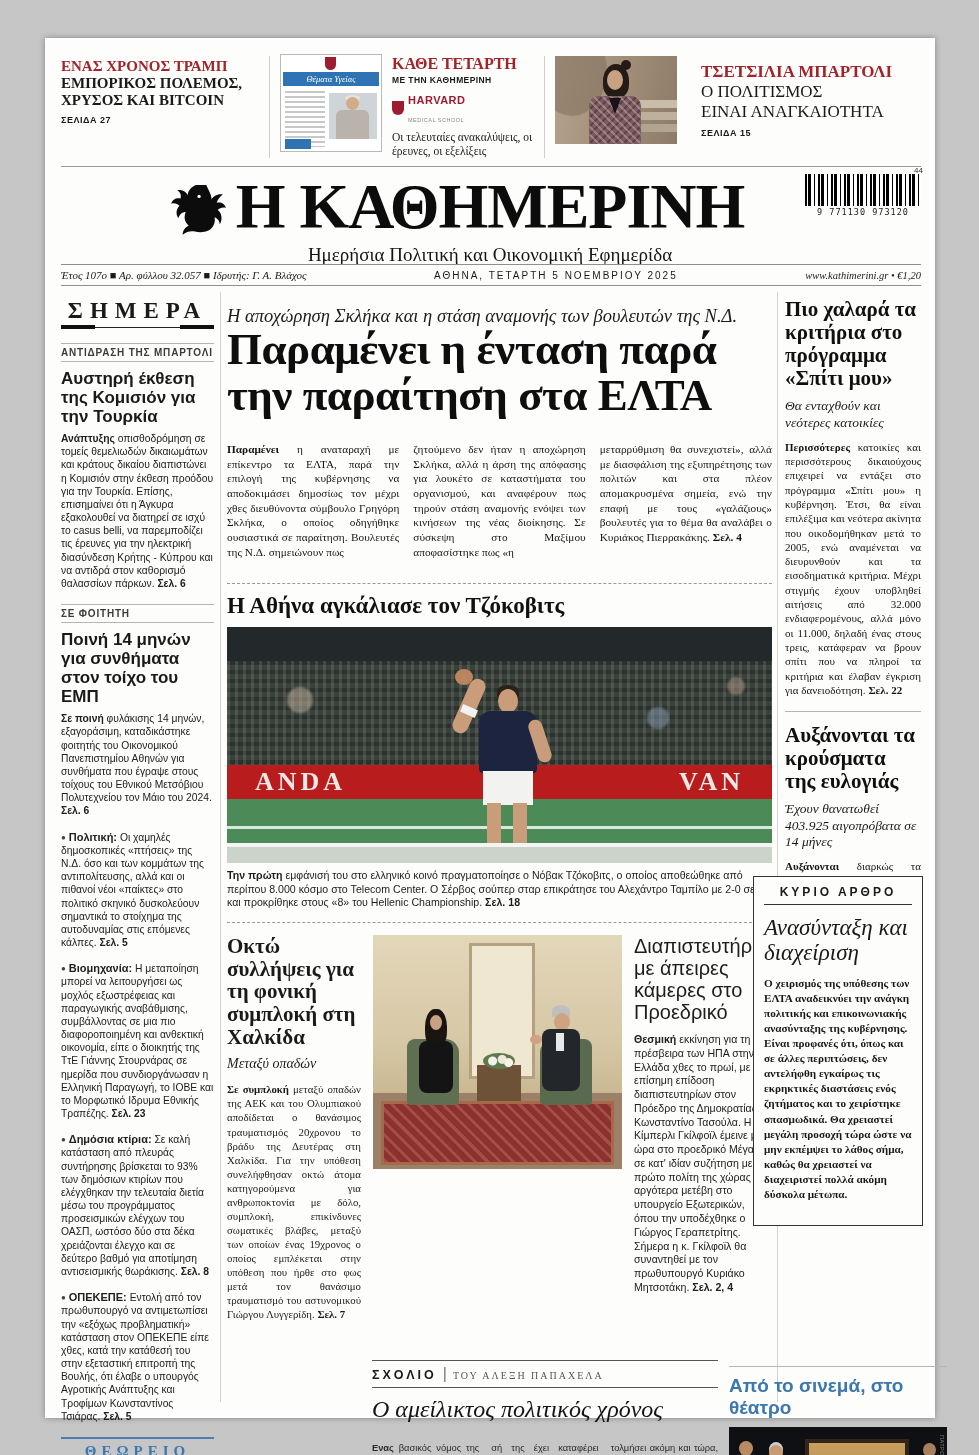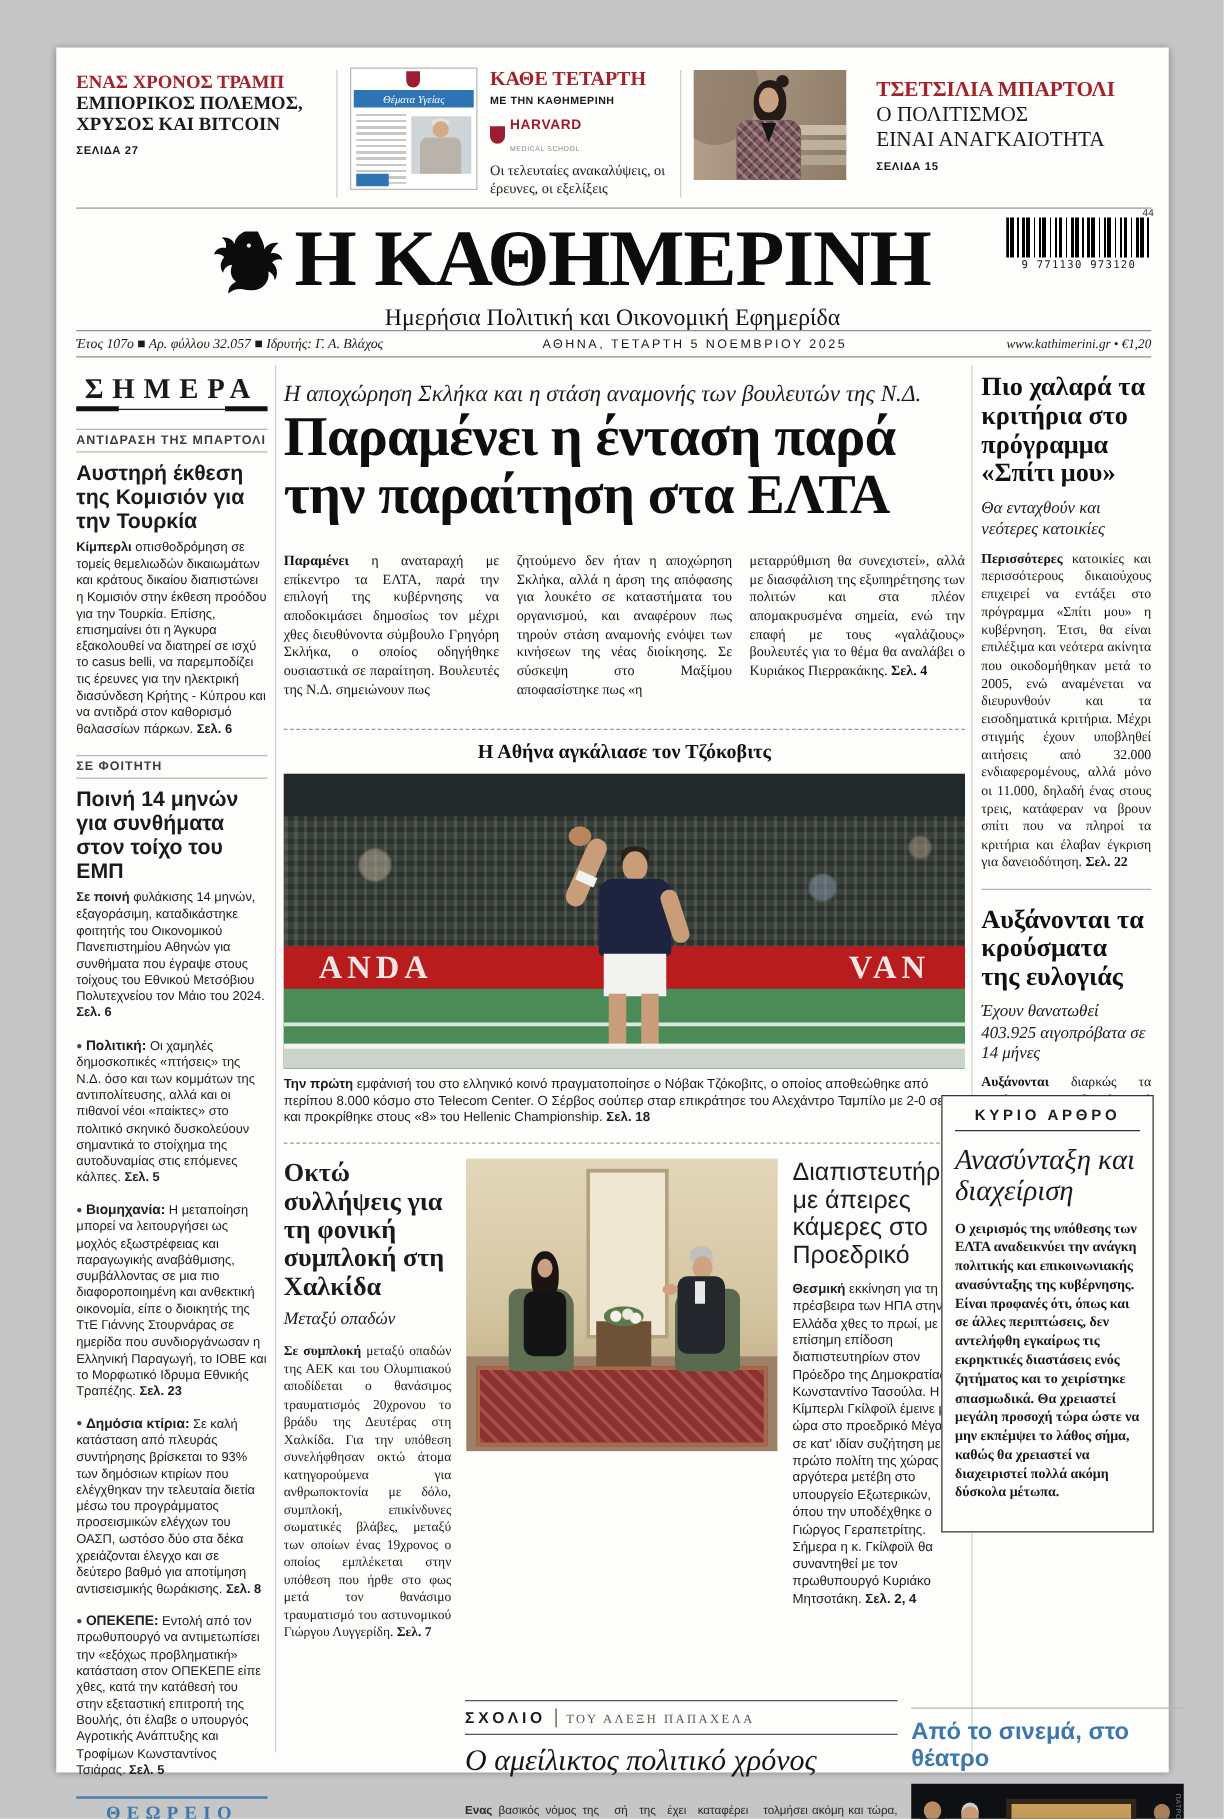--- a/index.html
+++ b/index.html
@@ -92,21 +92,21 @@
   #theoreio{margin-top:14px;border-top:2px solid #4a7fae;border-bottom:2px solid #4a7fae;padding:4px 0 6px;}
   #theoreio .lab{text-align:center;color:#3c77ae;font-size:15px;letter-spacing:5px;font-weight:bold;
                  border-bottom:1px solid #4a7fae;padding-bottom:4px;font-family:"Liberation Serif",serif;}
 
   
   #lead-head{font-size:45px;font-weight:bold;line-height:1.02;letter-spacing:-.5px;color:#0e0e0e;}
   #lead-sub{font-size:18.5px;font-style:italic;margin-top:10px;color:#1c1c1c;}
   #lead-cols{display:flex;gap:14px;margin-top:12px;}
   #lead-cols .c{flex:1;font-size:11.3px;line-height:1.3;text-align:justify;font-family:"Liberation Serif",serif;color:#141414;}
   .dashed{border:none;border-top:1px dashed #9a9a9a;margin:12px 0 0;}
-  #tennis-head{text-align:center;font-size:16px;font-weight:bold;margin-top:9px;color:#111;}
+  #tennis-head{font-size:23px;font-weight:bold;margin-top:9px;color:#111;}
 
   
   #tennis-photo{margin-top:8px;height:236px;position:relative;overflow:hidden;background:#3a423c;}
   .tp-upper{position:absolute;left:0;right:0;top:0;height:34px;background:#23282b;}
   .tp-crowd{position:absolute;left:0;right:0;top:34px;height:104px;
      background:#39413b;
      background-image:repeating-linear-gradient(90deg,rgba(220,215,200,.14) 0 3px,transparent 3px 8px),
                       repeating-linear-gradient(rgba(0,0,0,.25) 0 4px,transparent 4px 9px);}
   .tp-board{position:absolute;left:0;right:0;top:138px;height:34px;background:#b91c1c;display:flex;
             justify-content:space-between;align-items:center;padding:0 28px;}
@@ -271,21 +271,21 @@
 
     <div id="sidebar">
       <div id="simera-title" class="serif">ΣΗΜΕΡΑ</div>
       <div id="simera-bars">
           <i></i>
           <i></i>
         </div>
 
       <div class="kicker">ΑΝΤΙΔΡΑΣΗ ΤΗΣ ΜΠΑΡΤΟΛΙ</div>
       <div class="sb-h">Αυστηρή έκθεση της Κομισιόν για την Τουρκία</div>
-      <p class="sb-p"><b>Κίμπερλι</b> <span>οπισθοδρόμηση σε τομείς θεμελιωδών δικαιωμάτων και κράτους δικαίου διαπιστώνει η Κομισιόν στην έκθεση προόδου για την Τουρκία. Επίσης, επισημαίνει ότι η Άγκυρα εξακολουθεί να διατηρεί σε ισχύ το casus belli, να παρεμποδίζει τις έρευνες για την ηλεκτρική διασύνδεση Κρήτης - Κύπρου και να αντιδρά στον καθορισμό θαλασσίων πάρκων.</span> <b>Σελ. 6</b></p>
+      <p class="sb-p"><b>Ανάπτυξης</b> <span>οπισθοδρόμηση σε τομείς θεμελιωδών δικαιωμάτων και κράτους δικαίου διαπιστώνει η Κομισιόν στην έκθεση προόδου για την Τουρκία. Επίσης, επισημαίνει ότι η Άγκυρα εξακολουθεί να διατηρεί σε ισχύ το casus belli, να παρεμποδίζει τις έρευνες για την ηλεκτρική διασύνδεση Κρήτης - Κύπρου και να αντιδρά στον καθορισμό θαλασσίων πάρκων.</span> <b>Σελ. 6</b></p>
 
       <div class="kicker">ΣΕ ΦΟΙΤΗΤΗ</div>
       <div class="sb-h">Ποινή 14 μηνών για συνθήματα στον τοίχο του ΕΜΠ</div>
       <p class="sb-p"><b>Σε ποινή</b> <span>φυλάκισης 14 μηνών, εξαγοράσιμη, καταδικάστηκε φοιτητής του Οικονομικού Πανεπιστημίου Αθηνών για συνθήματα που έγραψε στους τοίχους του Εθνικού Μετσόβιου Πολυτεχνείου τον Μάιο του 2024.</span> <b>Σελ. 6</b></p>
 
       <p class="bullet"><span class="dot">●</span> <b class="bn">Πολιτική:</b> <span>Οι χαμηλές δημοσκοπικές «πτήσεις» της Ν.Δ. όσο και των κομμάτων της αντιπολίτευσης, αλλά και οι πιθανοί νέοι «παίκτες» στο πολιτικό σκηνικό δυσκολεύουν σημαντικά το στοίχημα της αυτοδυναμίας στις επόμενες κάλπες.</span> <b>Σελ. 5</b></p>
       <p class="bullet"><span class="dot">●</span> <b class="bn">Βιομηχανία:</b> <span>Η μεταποίηση μπορεί να λειτουργήσει ως μοχλός εξωστρέφειας και παραγωγικής αναβάθμισης, συμβάλλοντας σε μια πιο διαφοροποιημένη και ανθεκτική οικονομία, είπε ο διοικητής της ΤτΕ Γιάννης Στουρνάρας σε ημερίδα που συνδιοργάνωσαν η Ελληνική Παραγωγή, το ΙΟΒΕ και το Μορφωτικό Ιδρυμα Εθνικής Τραπέζης.</span> <b>Σελ. 23</b></p>
       <p class="bullet"><span class="dot">●</span> <b class="bn">Δημόσια κτίρια:</b> <span>Σε καλή κατάσταση από πλευράς συντήρησης βρίσκεται το 93% των δημόσιων κτιρίων που ελέγχθηκαν την τελευταία διετία μέσω του προγράμματος προσεισμικών ελέγχων του ΟΑΣΠ, ωστόσο δύο στα δέκα χρειάζονται έλεγχο και σε δεύτερο βαθμό για αποτίμηση αντισεισμικής θωράκισης.</span> <b>Σελ. 8</b></p>
       <p class="bullet"><span class="dot">●</span> <b class="bn">ΟΠΕΚΕΠΕ:</b> <span>Εντολή από τον πρωθυπουργό να αντιμετωπίσει την «εξόχως προβληματική» κατάσταση στον ΟΠΕΚΕΠΕ είπε χθες, κατά την κατάθεσή του στην εξεταστική επιτροπή της Βουλής, ότι έλαβε ο υπουργός Αγροτικής Ανάπτυξης και Τροφίμων Κωνσταντίνος Τσιάρας.</span> <b>Σελ. 5</b></p>
 
@@ -384,21 +384,21 @@
         <p class="bd">Ο χειρισμός της υπόθεσης των ΕΛΤΑ αναδεικνύει την ανάγκη πολιτικής και επικοινωνιακής ανασύνταξης της κυβέρνησης. Είναι προφανές ότι, όπως και σε άλλες περιπτώσεις, δεν αντελήφθη εγκαίρως τις εκρηκτικές διαστάσεις ενός ζητήματος και το χειρίστηκε σπασμωδικά. Θα χρειαστεί μεγάλη προσοχή τώρα ώστε να μην εκπέμψει το λάθος σήμα, καθώς θα χρειαστεί να διαχειριστεί πολλά ακόμη δύσκολα μέτωπα.</p>
       </div>
     </div>
 
     <div id="sholio" class="abs">
       <div class="hdr">
         <span class="lab">ΣΧΟΛΙΟ</span>
         <span class="sep">|</span>
         <span class="by">ΤΟΥ ΑΛΕΞΗ ΠΑΠΑΧΕΛΑ</span>
       </div>
-      <div class="hl">Ο αμείλικτος πολιτικό χρόνος</div>
+      <div class="hl">Ο αμείλικτος πολιτικός χρόνος</div>
       <div class="cols">
         <p class="c"><b>Ενας</b> <span>βασικός νόμος της πολιτικής μάς έχει μάθει ότι οι πλειοψηφίες ενός πρωθυπουργού γίνονται τον πρώτο, έως το πολύ τον δεύτερο χρόνο μιας κυβέρνησης. Μετά, bye bye. Ο πολιτικός χρόνος κυλάει αμείλικτα. Καθώς ένας πρωθυπουργός καίει το πολιτικό του κεφάλαιο, αναγκάζεται να κάνει συμβιβασμούς, να μη διώχνει το λιβάνι ή ό,τι προκαλεί πολιτικό κόστος. Τα ΕΛΤΑ θα μπορούσαν, για παράδειγμα, να εξυγιανθούν με έναν αποφασιστικό αλλά και με μια σωστή επικοινωνιακή διαχείριση τα πρώτα χρόνια της σημερινής κυβέρνησης. Η πολύπαθη ΕΑΒ θα μπορούσε να έχει ιδιωτικοποιηθεί και να έχει καταστεί κόμβος παραγωγής και μεγάλης εμπορικής αξίας για την ευρύτερη περιοχή. Σήμερα η διοίκη-</span></p>
         <p class="c">σή της έχει καταφέρει πάρα πολλά, αλλά παλεύει με τα πλοκάμια ενός Δημοσίου που έχει την ικανότητα να τορπιλίζει τις πιο γενναίες προσπάθειες. Το ΛΑΡΚΟ είναι ακόμη ένα παράδειγμα. Όλα αυτά, και άλλα πολλά παρόμοια, συζητήθηκαν τα πρώτα χρόνια της κυβέρνησης. Πάντοτε όμως βρισκόταν μια δικαιολογία για να πάνε παρακάτω. Το σύνηθες επιχείρημα ήταν ότι αυτά δεν γίνονται πριν από τις εκλογές. Κάποιοι υπουργοί φρόντιζαν τις τοπικές πελατείες τους, ενώ άλλοι προτιμούσαν να κληροδοτήσουν μια «καυτή πατάτα» στον επόμενο. Το ερώτημα, βεβαίως, είναι «αν δεν τα έκανε αυτά ένας πρωθυπουργός που πίστευε σε παρόμοιες μεταρρυθμίσεις, ποιος θα τα κάνει;». Θα μπορούσε να</p>
         <p class="c">τολμήσει ακόμη και τώρα, παρά τις αντιδράσεις των βουλευτών του. Ακούγεται πως το βήμα των ΕΛΤΑ θα συνεχιστεί, αλλά μια κυβέρνηση σε τέλμα συνεννόησης και αδράνειας δεν είναι το καλύτερο σενάριο. Δεν είναι απαραίτητο να επαναληφθούν όσα είδαμε, ούτε όμως να διαιωνιστούν όσα εμποδίζουν την αναγκαία εξυγίανση. Το μόνο βέβαιο είναι πλέον ότι τη διοίκηση δημοσίων εταιρειών αποφεύγουν να αναλαμβάνουν τεχνοκράτες ή Έλληνες της διασποράς. Οι μόνοι πρόθυμοι και βολικοί θα είναι οι πολιτευτές, που συχνότατα καίνε και αυτά τα χαρτιά, και το μόνο που ξέρουν καλά είναι το πολιτικό κόστος.</p>
       </div>
     </div>
 
     <div id="cinema" class="abs">
       <div class="hl">Από το σινεμά, στο θέατρο</div>
       <div id="cinema-photo">

